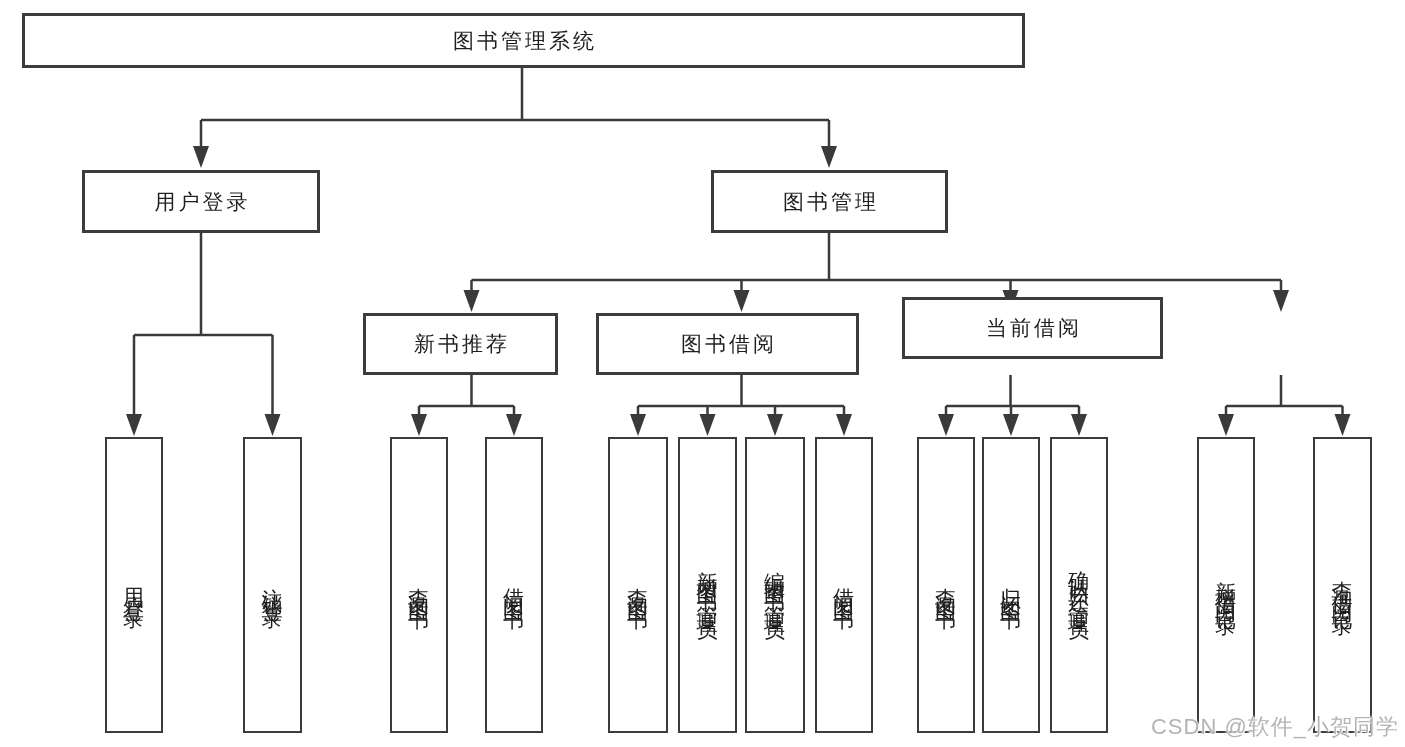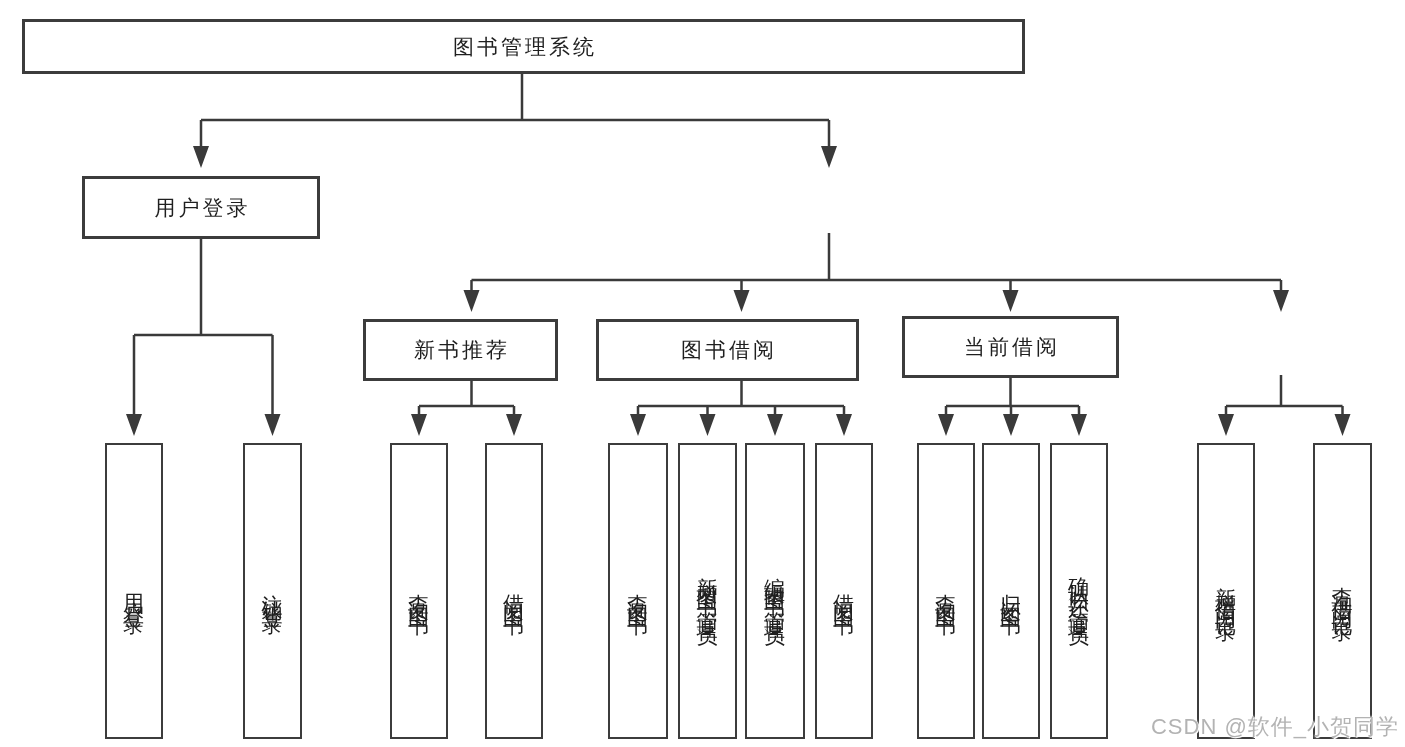--- a/index.html
+++ b/index.html
@@ -14,21 +14,20 @@
   .connectors { position: absolute; left: 0; top: 0; }
   .node {
     position: absolute;
     box-sizing: border-box;
     background: #ffffff;
     border: 3px solid #3c3c3c;
     display: flex;
     align-items: center;
     justify-content: center;
     color: #1f1f1f;
-    margin-top: 6px;
   }
   .node span {
     font-size: 21px;
     letter-spacing: 3px;
     text-indent: 3px;
     white-space: nowrap;
   }
   .node.leaf { border-width: 2px; }
   .node.leaf span {
     writing-mode: vertical-rl;
@@ -72,28 +71,31 @@
          M1218 414h16L1226 436z M1334.5 414h16L1342.5 436z"></path>
   </svg>
 
   <div class="node" style="left:22px;top:13px;width:1003px;height:55px">
     <span>图书管理系统</span>
   </div>
 
   <div class="node" style="left:82px;top:170px;width:238px;height:63px">
     <span>用户登录</span>
   </div>
+  <div class="node" style="left:711px;top:170px;width:237px;height:63px">
+    <span>图书管理</span>
+  </div>
 
   <div class="node" style="left:363px;top:313px;width:195px;height:62px">
     <span>新书推荐</span>
   </div>
   <div class="node" style="left:596px;top:313px;width:263px;height:62px">
     <span>图书借阅</span>
   </div>
-  <div class="node" style="left:902px;top:310px;width:217px;height:62px">
+  <div class="node" style="left:902px;top:297px;width:261px;height:62px">
     <span>当前借阅</span>
   </div>
 
   <div class="node leaf" style="left:105px;top:437px;width:58px;height:296px">
     <span>用户登录</span>
   </div>
   <div class="node leaf" style="left:243px;top:437px;width:59px;height:296px">
     <span>注销登录</span>
   </div>
 

